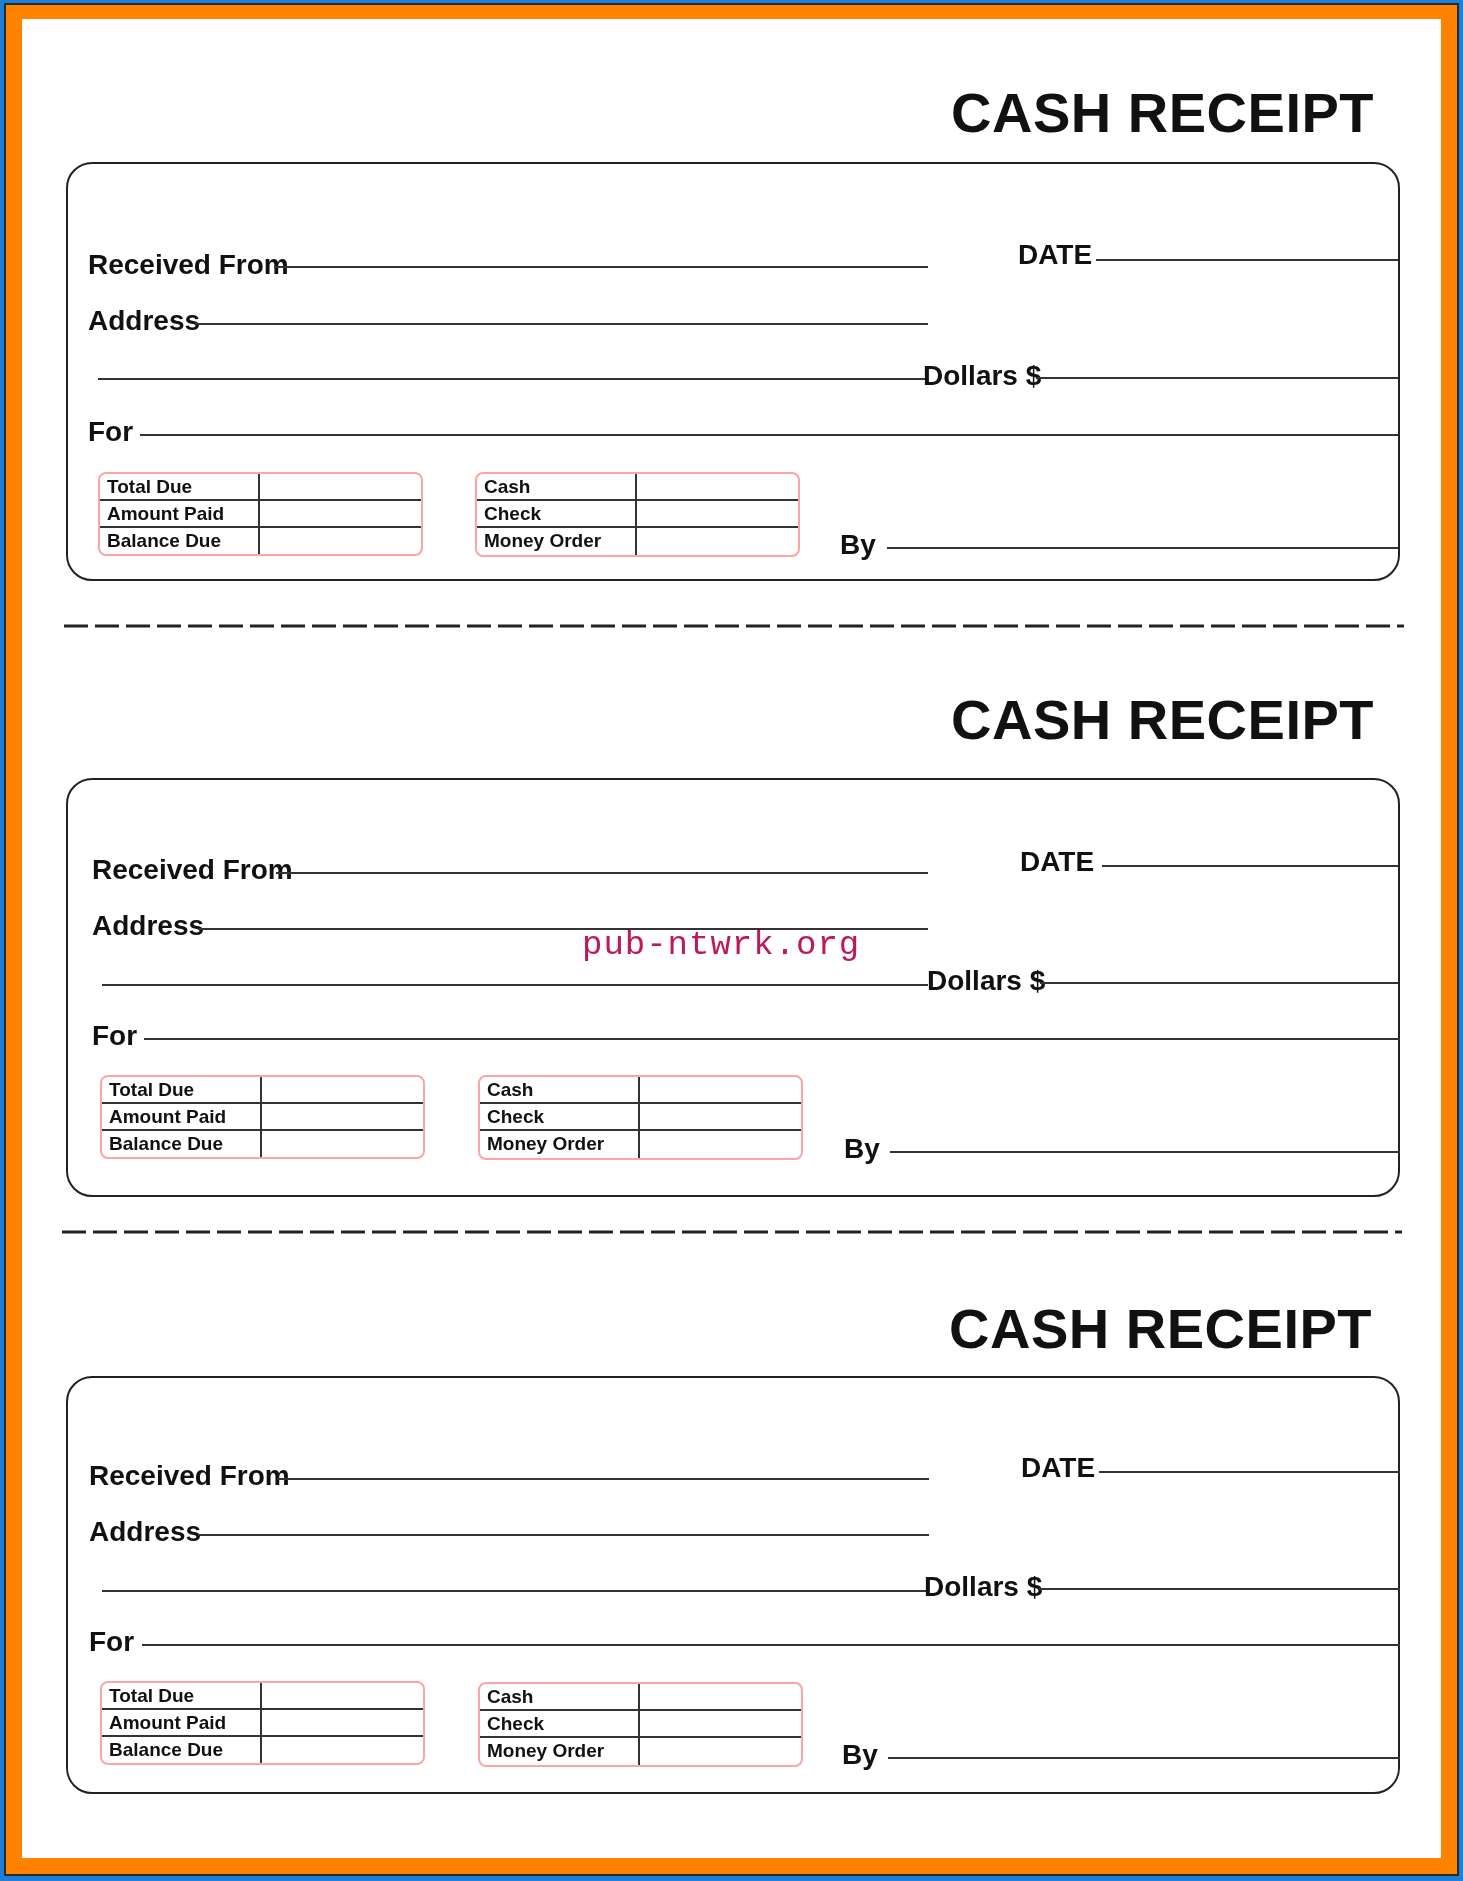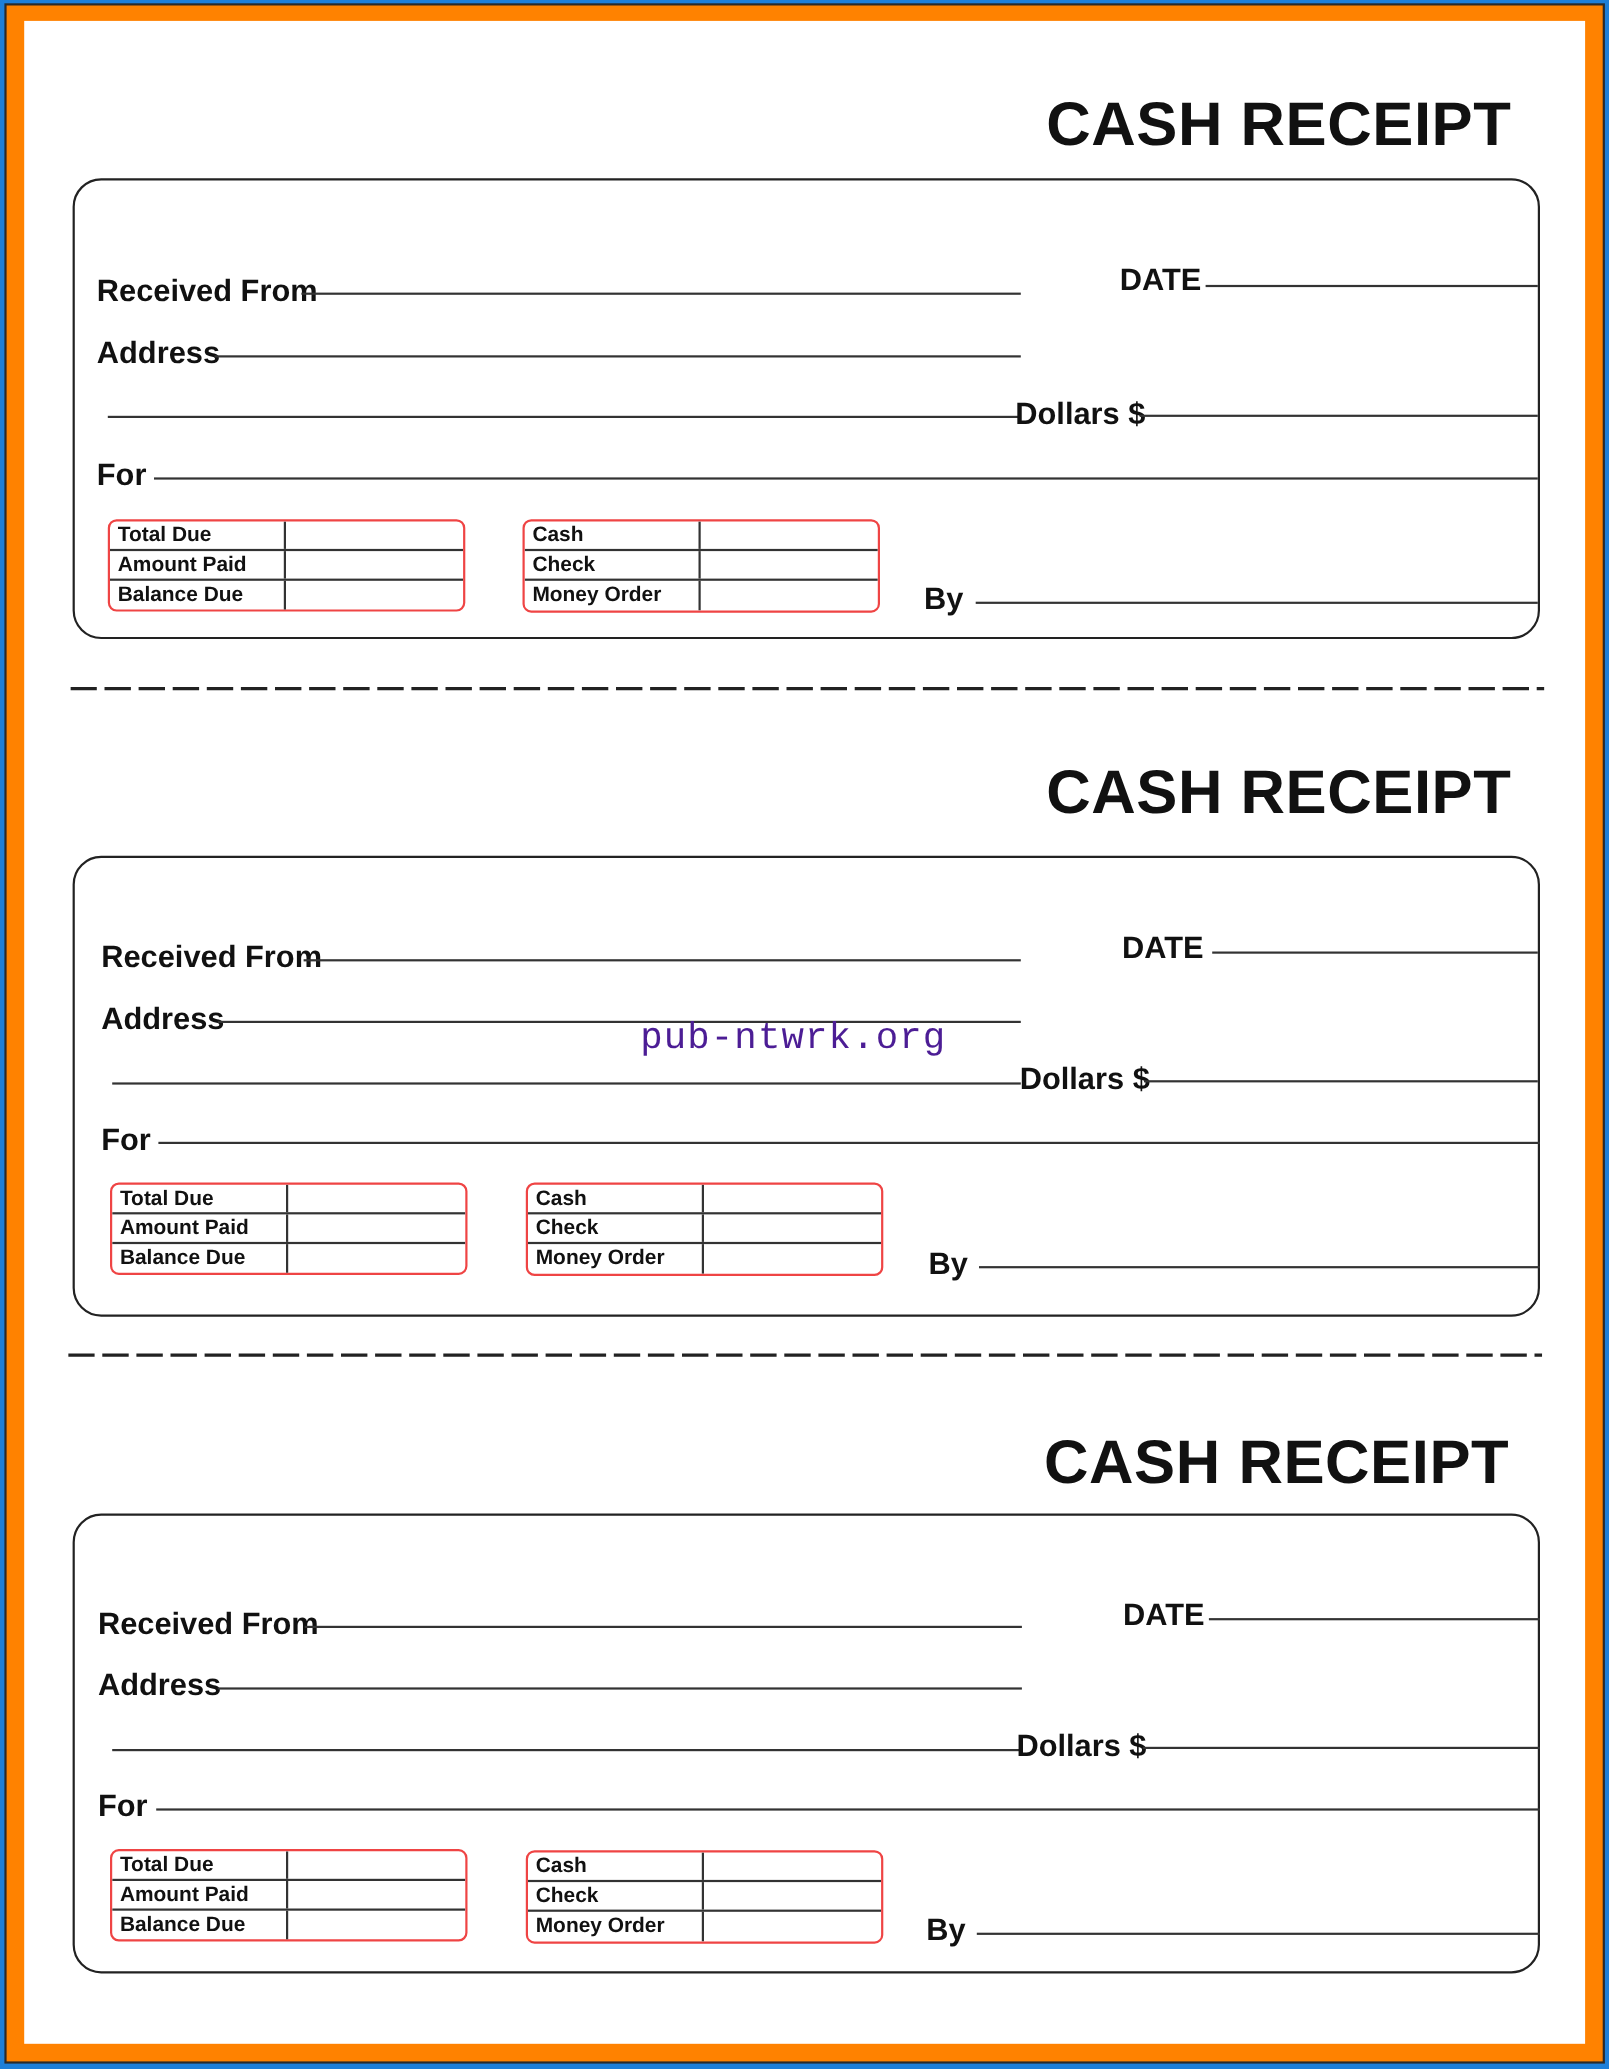--- a/index.html
+++ b/index.html
@@ -6,28 +6,28 @@
   body { width:1463px; height:1881px; position:relative; background:#1e7fd8; overflow:hidden;
          font-family:"Liberation Sans", sans-serif; color:#111; }
   .frame-dark { position:absolute; left:4px; top:3px; right:4px; bottom:5px; background:#2a2a2a; }
   .frame-orange { position:absolute; left:6px; top:5px; right:6px; bottom:7px; background:#ff8200; }
   .page { position:absolute; left:22px; top:19px; right:22px; bottom:23px; background:#fff; }
   .receipt { position:absolute; left:0; width:1419px; height:520px; }
   .title { position:absolute; right:67px; font-weight:bold; font-size:56px; letter-spacing:0.5px; line-height:1; }
   .box { position:absolute; left:44px; width:1334px; border:2.5px solid #222; border-radius:26px 26px 26px 26px; box-sizing:border-box; }
   .label { position:absolute; font-weight:bold; font-size:28px; white-space:nowrap; line-height:1; }
   .line { position:absolute; height:0; border-top:2px solid #333; }
-  .mini { position:absolute; border:2px solid #ef4444; border-radius:8px; box-sizing:border-box; overflow:hidden; }
+  .mini { position:absolute; border:2px solid #fca5a5; border-radius:8px; box-sizing:border-box; overflow:hidden; }
   .mini-row { display:flex; height:27px; border-bottom:2px solid #333; box-sizing:border-box; }
   .mini-row:last-child { border-bottom:none; }
   .mini-label { width:160px; border-right:2px solid #333; box-sizing:border-box; font-weight:bold; font-size:19px;
                 padding-left:7px; line-height:25px; white-space:nowrap; }
   .mini-val { flex:1; }
   .dash-svg { position:absolute; left:42px; }
-  .watermark { position:absolute; font-family:"Liberation Mono", monospace; font-size:34px; color:#4c1d95; letter-spacing:1px; white-space:nowrap; }
+  .watermark { position:absolute; font-family:"Liberation Mono", monospace; font-size:34px; color:#be185d; letter-spacing:1px; white-space:nowrap; }
 </style>
 </head>
 <body>
 
 <div class="frame-dark"></div>
 <div class="frame-orange"></div>
 
 <div class="page">
 
   <div class="receipt" style="top:0;">

